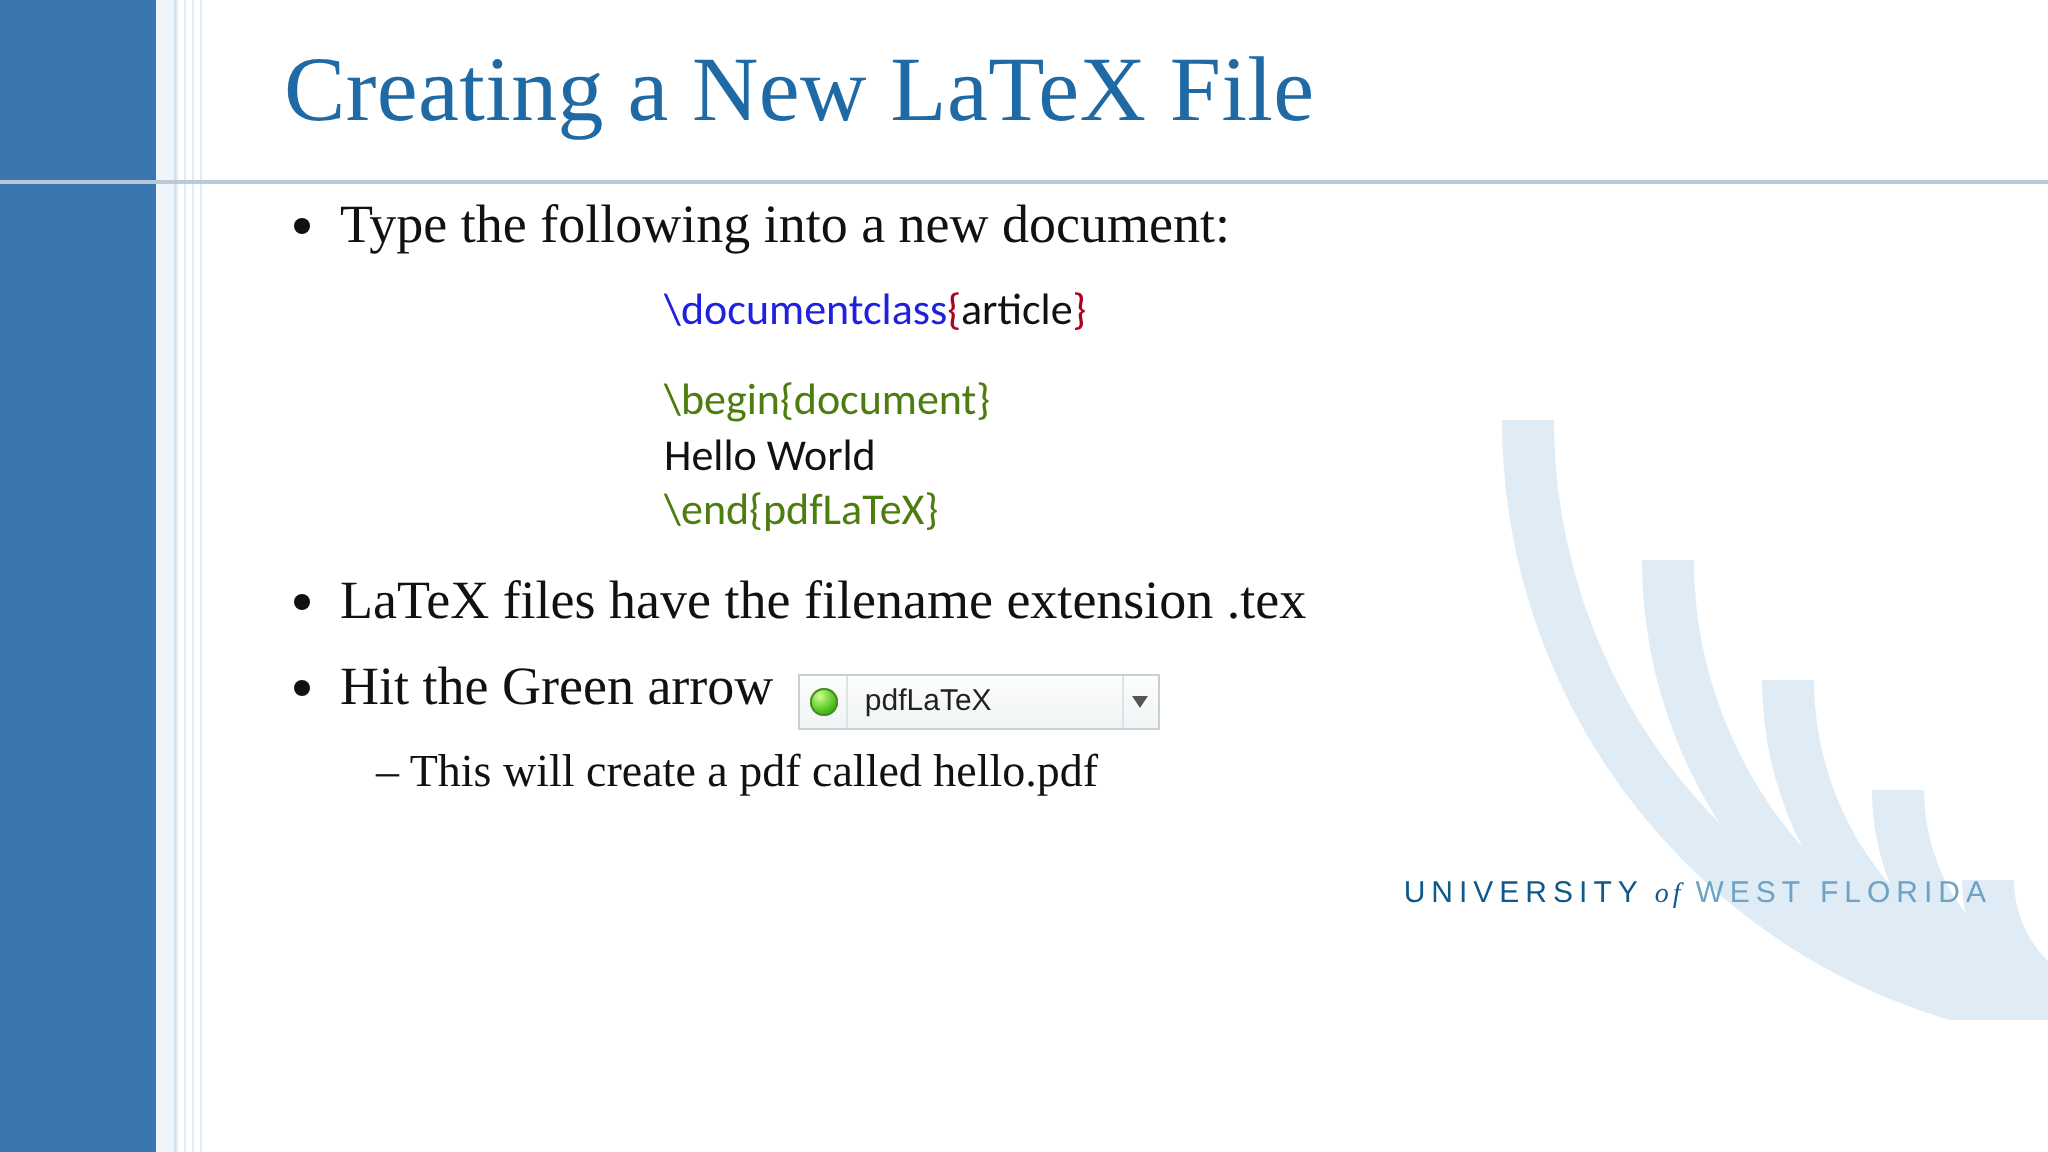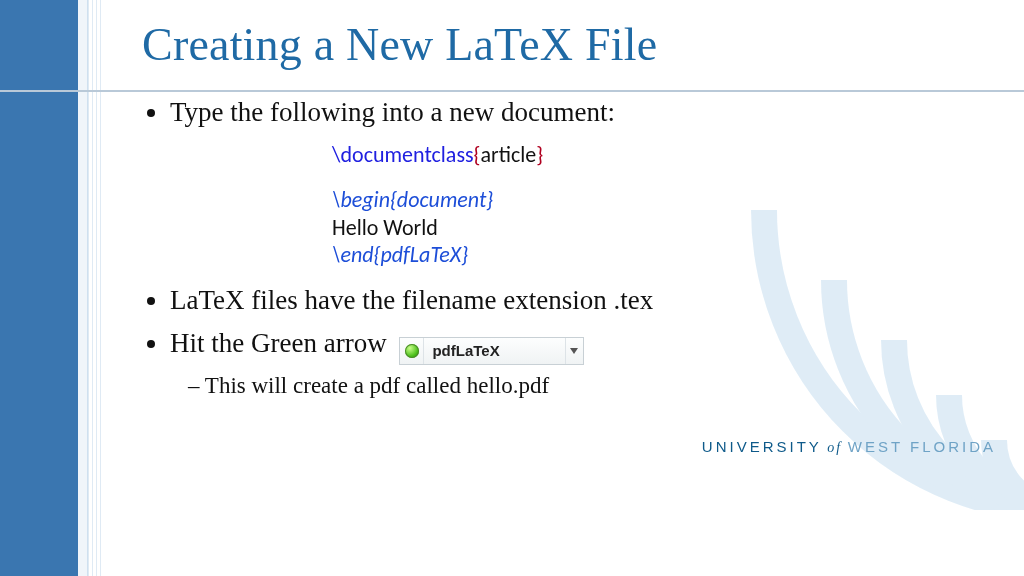--- a/index.html
+++ b/index.html
@@ -17,30 +17,30 @@
   ul.b1 > li { margin-bottom: 8px; line-height: 1.32; }
   ul.b2 { list-style: none; padding-left: 46px; font-size: 23px; color: #111; }
   ul.b2 > li { margin-top: 4px; margin-bottom: 6px; }
   ul.b2 > li::before { content: "–  "; }
 
   .codeblock { margin: 10px 0 14px 190px; font-family: Calibri, Arial, sans-serif; font-size: 22px; line-height: 1.25; }
   .codeblock .row { white-space: pre; }
   .c-cmd  { color: #2020e0; } 
   .c-br   { color: #b00020; } 
   .c-arg  { color: #111; }
-  .c-env  { color: #1d4ed8; font-style: italic; } 
+  .c-env  { color: #4d7c0f; } 
   .spacer { height: 18px; }
 
   .inline-row { display: inline; }
   .dropdown { display: inline-flex; align-items: center; vertical-align: -6px; margin-left: 6px;
               border: 1px solid #c8d0d5; background: linear-gradient(#fdfefe,#f0f3f4);
               height: 28px; font-family: Tahoma, Arial, sans-serif; font-size: 15px; color: #222; }
   .dropdown .run-btn { display: inline-flex; align-items: center; justify-content: center; width: 24px; height: 100%; border-right: 1px solid #dde3e7; }
   .dropdown .run-btn .dot { width: 14px; height: 14px; border-radius: 50%; background: radial-gradient(circle at 35% 30%, #c9ff8a, #4bbf1a 60%, #2e8a10); box-shadow: 0 0 0 1px #4b8a2a inset; }
-  .dropdown .dd-label { padding: 0 65px 0 8px; font-weight: bold; }
+  .dropdown .dd-label { padding: 0 65px 0 8px; }
   .dropdown .dd-caret { width: 18px; height: 100%; border-left: 1px solid #dde3e7; display: inline-flex; align-items: center; justify-content: center; }
   .dropdown .dd-caret svg { width: 8px; height: 6px; }
 
   .bg-swirl { position: absolute; right: -40px; bottom: -40px; width: 560px; height: 380px; z-index: 1; opacity: .9; }
   .footer { position: absolute; right: 28px; bottom: 14px; font-family: 'Segoe UI', Arial, sans-serif; font-size: 15px; letter-spacing: 3px; color: #0e5a8a; z-index: 3; margin-top: 20px; }
   .footer .of { font-style: italic; letter-spacing: 2px; text-transform: lowercase; font-family: Georgia, serif; font-size: 14px; color: #0e5a8a; }
   .footer .light { color: #6fa3c6; }
 </style>
 </head>
 <body>

